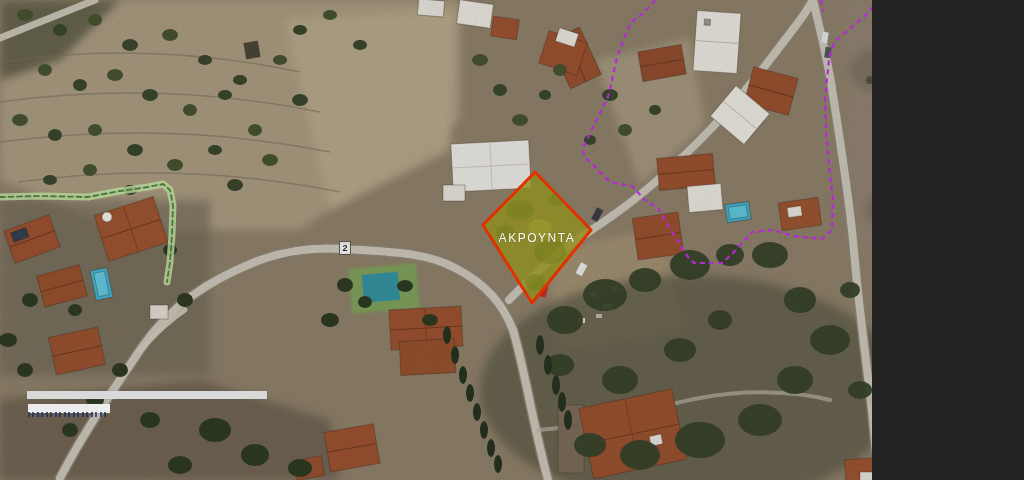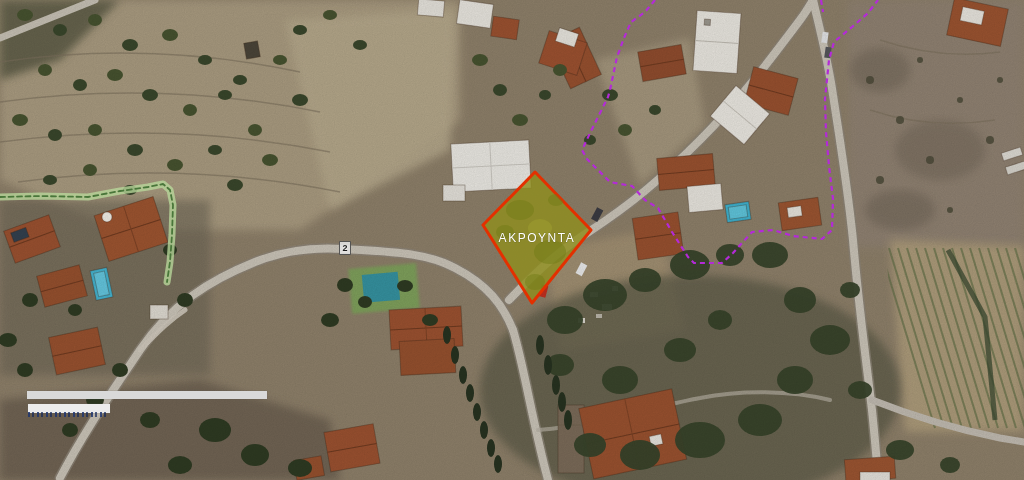--- a/index.html
+++ b/index.html
@@ -1,17 +1,17 @@
 <!DOCTYPE html>
 <html><head>
 <meta charset="utf-8">
 <style>
   html,body{margin:0;padding:0;background:#222;}
   .stage{
-    position:relative;width:1024px;height:480px;overflow:hidden;
+    position:relative;width:872px;height:480px;overflow:hidden;
     font-family:"Liberation Sans",sans-serif;
     background:#fef9c3;
   }
   .stage svg{position:absolute;left:0;top:0;width:1024px;height:480px;display:block;}
   
   .road-marker{
     position:absolute;left:339px;top:241px;width:10px;height:12px;
     background:rgba(228,228,228,.88);border:1px solid rgba(40,40,40,.75);
     border-radius:1px;display:flex;align-items:center;justify-content:center;
     font-size:9px;font-weight:bold;color:#1c1c1c;line-height:1;

